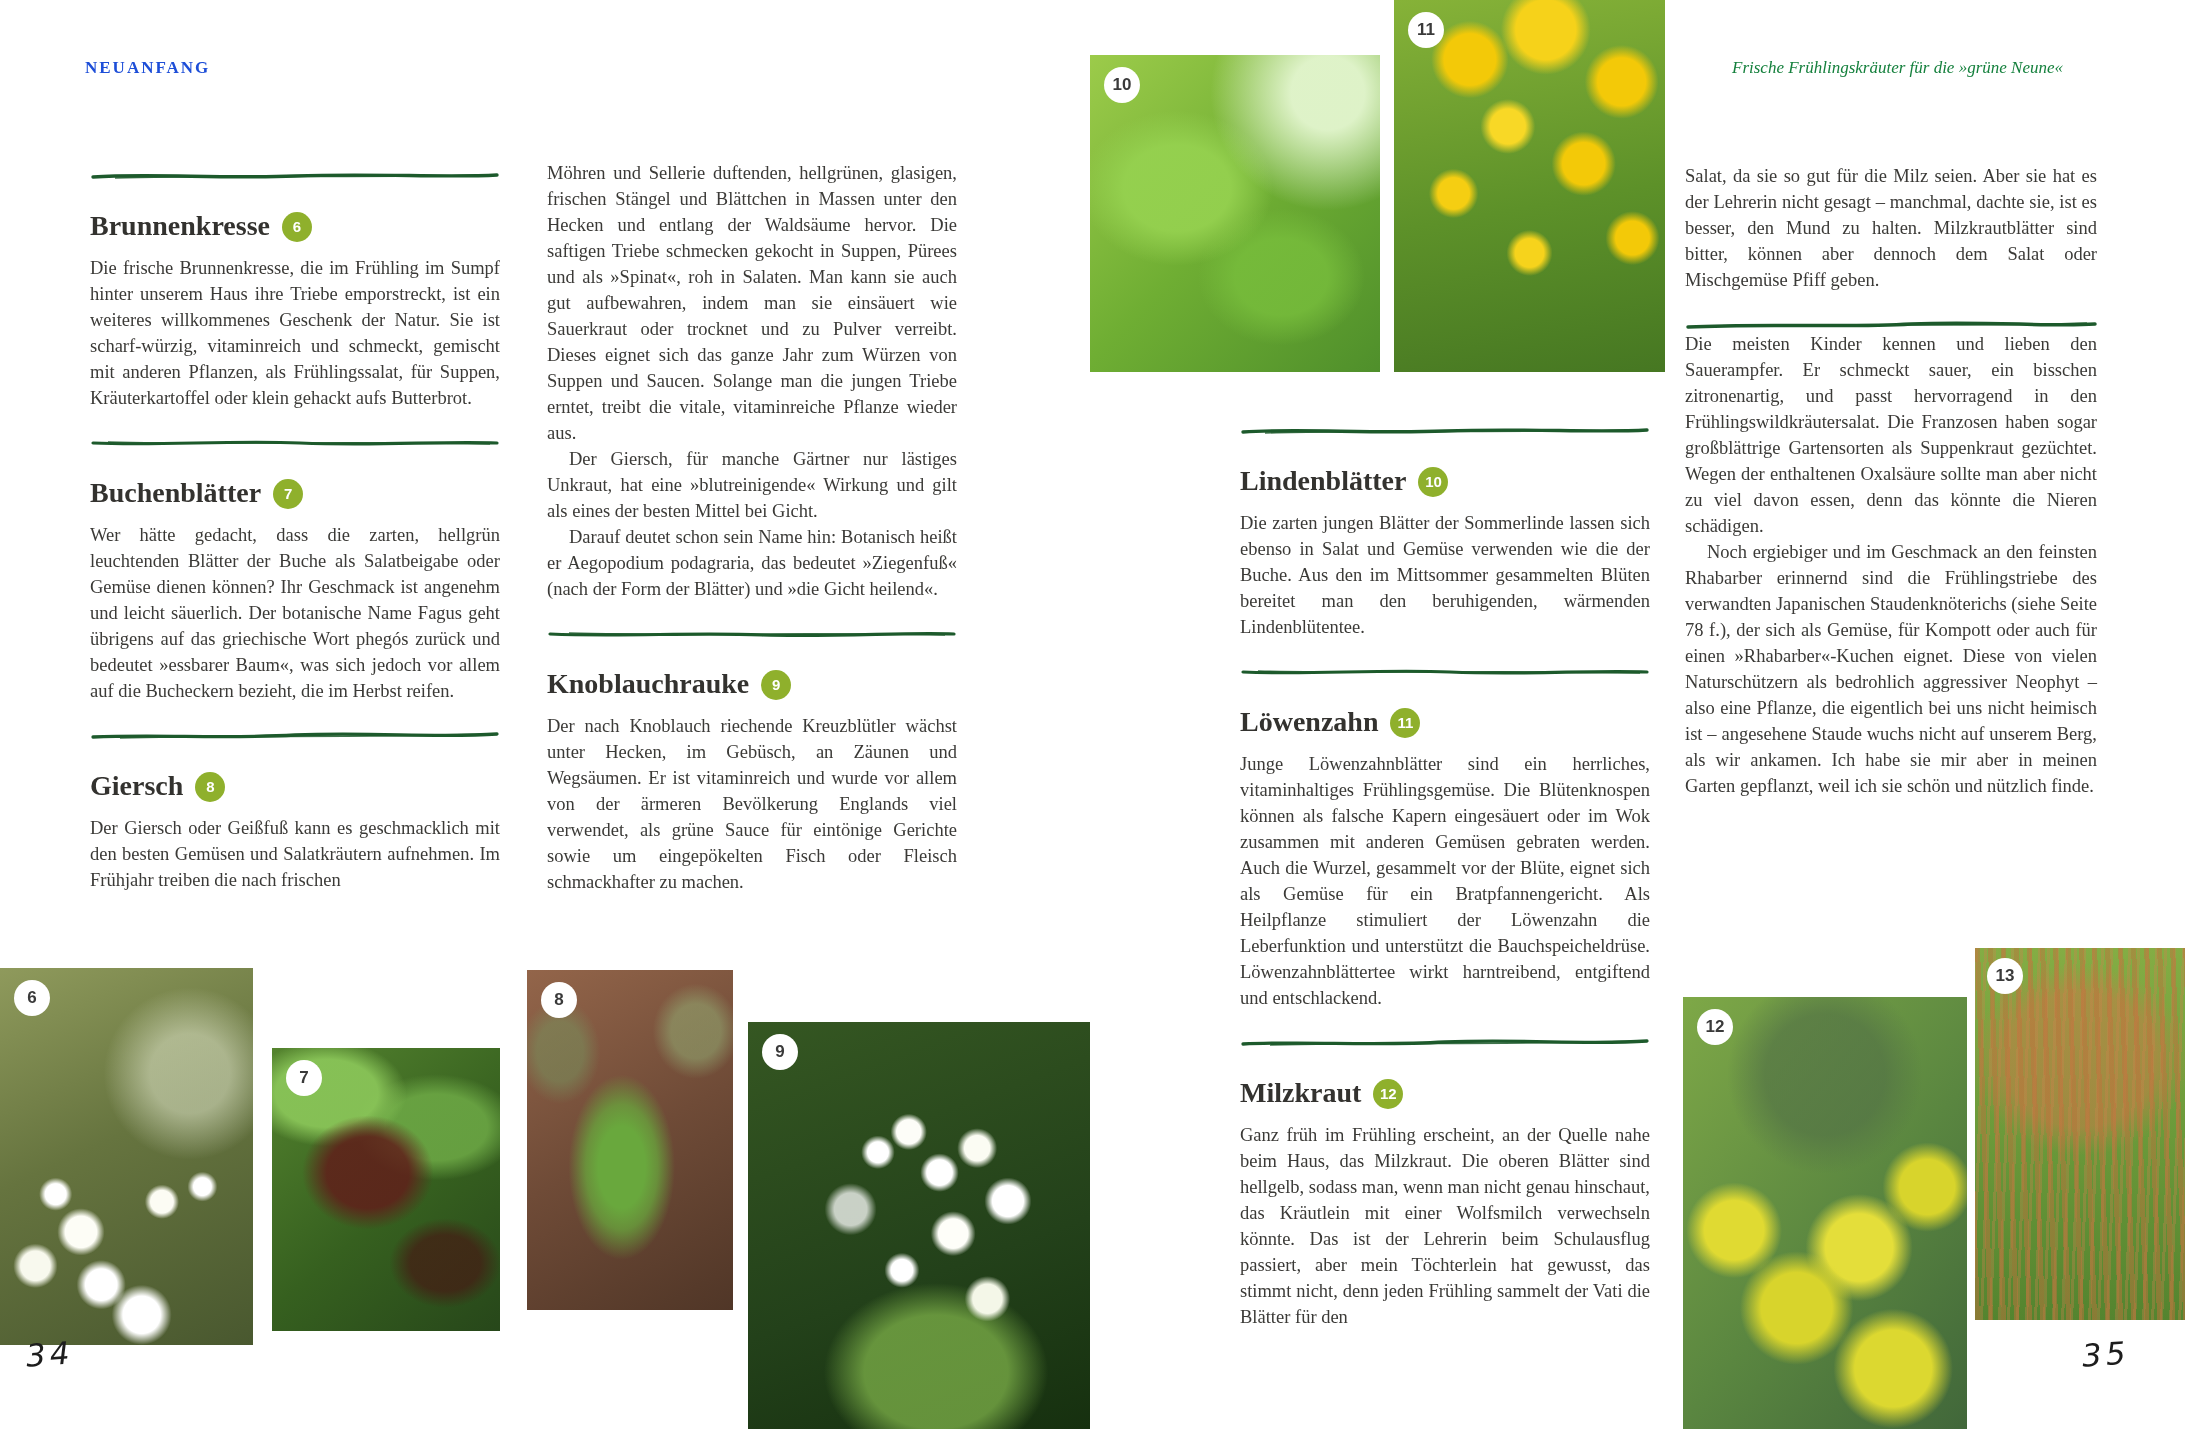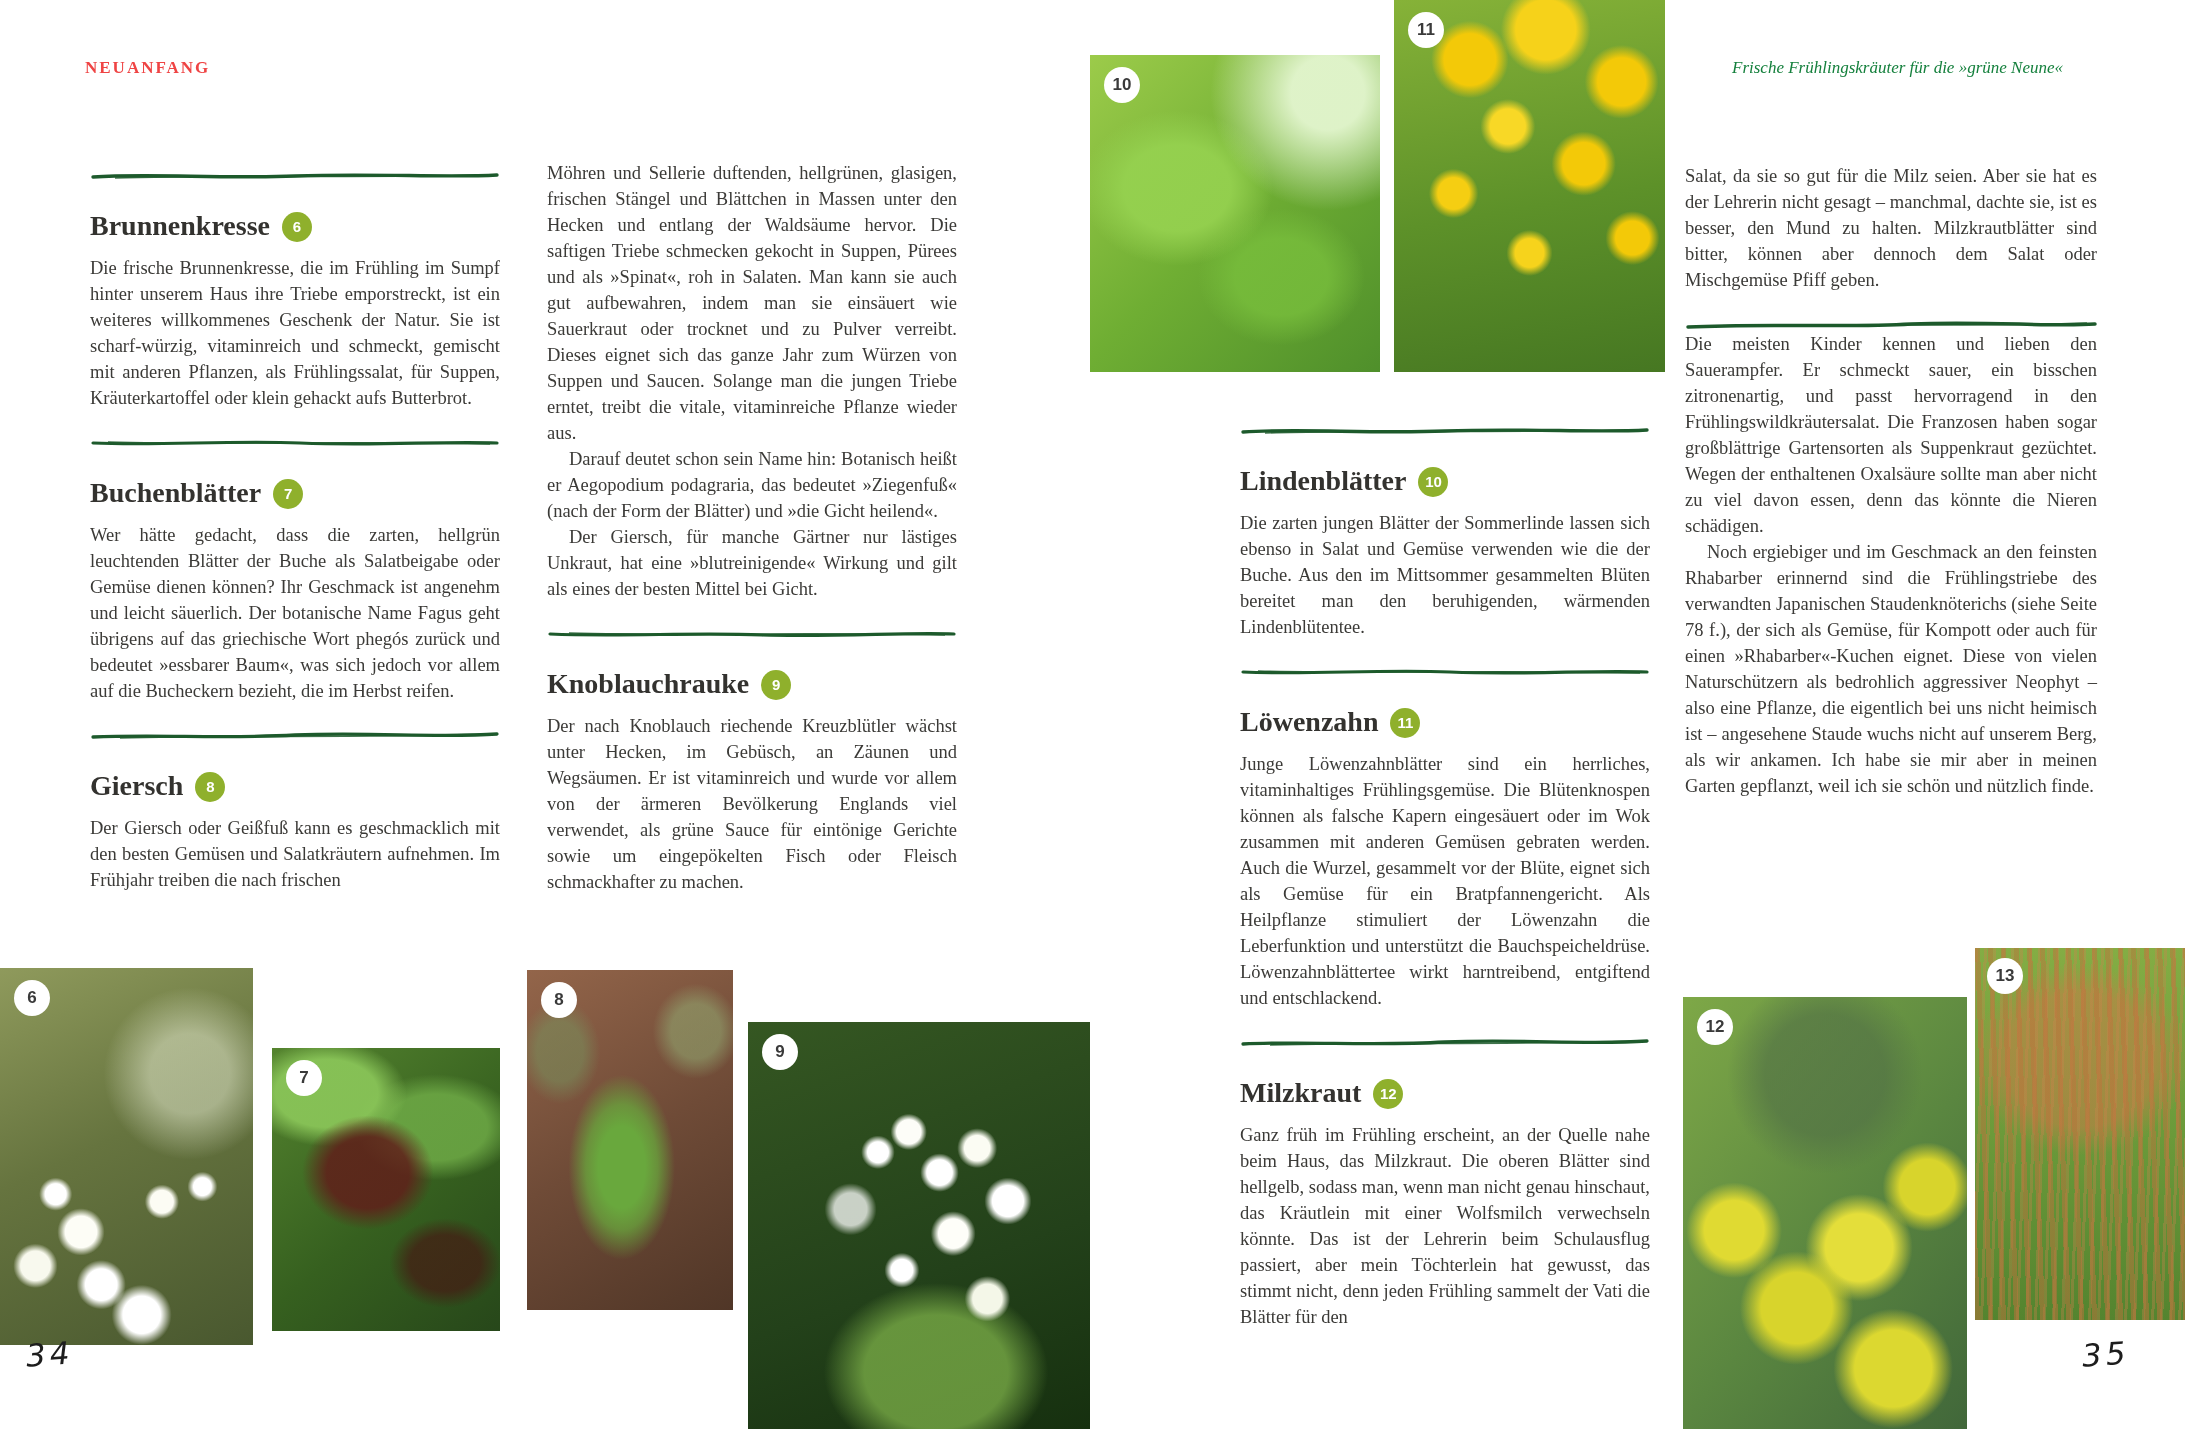--- a/index.html
+++ b/index.html
@@ -1,21 +1,21 @@
 <!DOCTYPE html>
 <html lang="de"><head>
 <meta charset="utf-8">
 <style>
   html,body{margin:0;padding:0;background:#ffffff;}
   #spread{position:relative;width:2185px;height:1429px;background:#ffffff;overflow:hidden;
           font-family:"Liberation Serif", serif;color:#3b3a37;}
 
   
   .runhead-left{position:absolute;left:85px;top:58px;font-size:17px;font-weight:bold;
-      letter-spacing:2px;color:#ef4444;}
+      letter-spacing:2px;color:#1d4ed8;}
   .runhead-right{position:absolute;right:122px;top:58px;font-size:17px;font-style:italic;color:#15803d;}
 
   
   .col{position:absolute;}
   .col-l1{left:90px;  top:170px; width:410px;}
   .col-l2{left:547px; top:160px; width:410px;}
   .col-r1{left:1240px;top:425px; width:410px;}
   .col-r2{left:1685px;top:163px; width:412px;}
 
   
@@ -134,22 +134,22 @@
     <svg class="brush mt-sec" viewBox="0 0 410 12" preserveAspectRatio="none">
         <path d="M3,7 C65,4 135,9 205,5 C280,2 350,8 407,4" stroke="#1d5a2c" stroke-width="3.3" fill="none" stroke-linecap="round"></path>
         <path d="M30,8 C140,5 270,8 395,4" stroke="#1d5a2c" stroke-width="1.5" fill="none" opacity=".85"></path>
       </svg>
     <h2><span>Giersch</span><span class="badge">8</span></h2>
     <p class="body">Der Giersch oder Geißfuß kann es geschmacklich mit den besten Gemüsen und Salatkräutern aufnehmen. Im Frühjahr treiben die nach frischen</p>
   </div>
 
   <div class="col col-l2">
     <p class="body">Möhren und Sellerie duftenden, hellgrünen, glasigen, frischen Stängel und Blättchen in Massen unter den Hecken und entlang der Waldsäume hervor. Die saftigen Triebe schmecken gekocht in Suppen, Pürees und als »Spinat«, roh in Salaten. Man kann sie auch gut aufbewahren, indem man sie einsäuert wie Sauerkraut oder trocknet und zu Pulver verreibt. Dieses eignet sich das ganze Jahr zum Würzen von Suppen und Saucen. Solange man die jungen Triebe erntet, treibt die vitale, vitaminreiche Pflanze wieder aus.</p>
+    <p class="body indent">Der Giersch, für manche Gärtner nur lästiges Unkraut, hat eine »blutreinigende« Wirkung und gilt als eines der besten Mittel bei Gicht.</p>
     <p class="body indent">Darauf deutet schon sein Name hin: Botanisch heißt er Aegopodium podagraria, das bedeutet »Ziegenfuß« (nach der Form der Blätter) und »die Gicht heilend«.</p>
-    <p class="body indent">Der Giersch, für manche Gärtner nur lästiges Unkraut, hat eine »blutreinigende« Wirkung und gilt als eines der besten Mittel bei Gicht.</p>
 
     <svg class="brush mt-sec" viewBox="0 0 410 12" preserveAspectRatio="none">
         <path d="M3,6 C75,9 150,4 215,7 C295,9 360,4 407,6" stroke="#1d5a2c" stroke-width="3.2" fill="none" stroke-linecap="round"></path>
         <path d="M22,5 C135,8 265,4 398,7" stroke="#1d5a2c" stroke-width="1.5" fill="none" opacity=".85"></path>
       </svg>
     <h2><span>Knoblauchrauke</span><span class="badge">9</span></h2>
     <p class="body">Der nach Knoblauch riechende Kreuzblütler wächst unter Hecken, im Gebüsch, an Zäunen und Wegsäumen. Er ist vitaminreich und wurde vor allem von der ärmeren Bevölkerung Englands viel verwendet, als grüne Sauce für eintönige Gerichte sowie um eingepökelten Fisch oder Fleisch schmackhafter zu machen.</p>
   </div>
 
   <div class="col col-r1">

